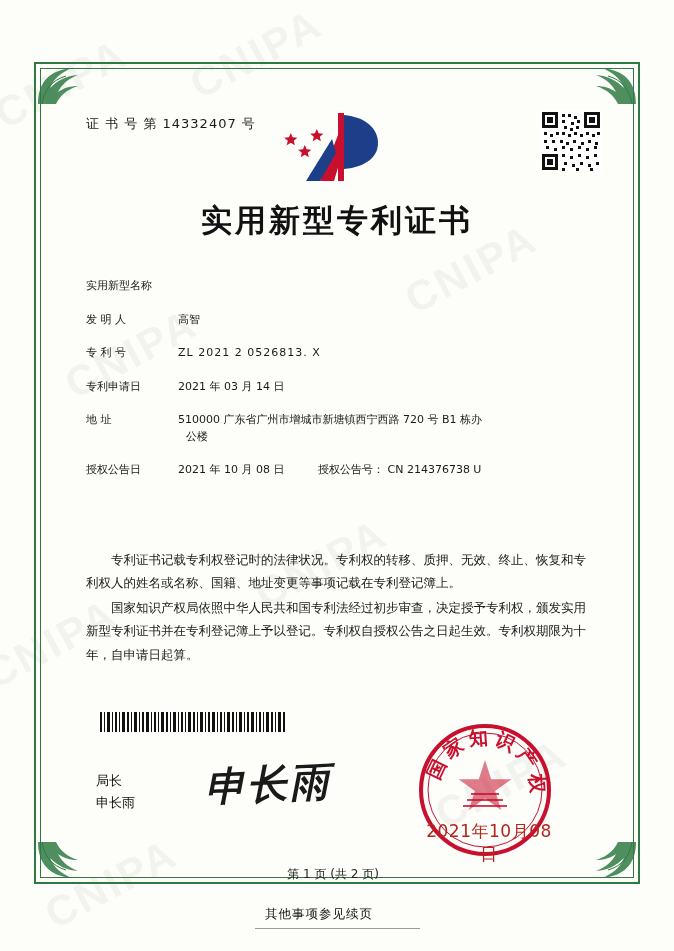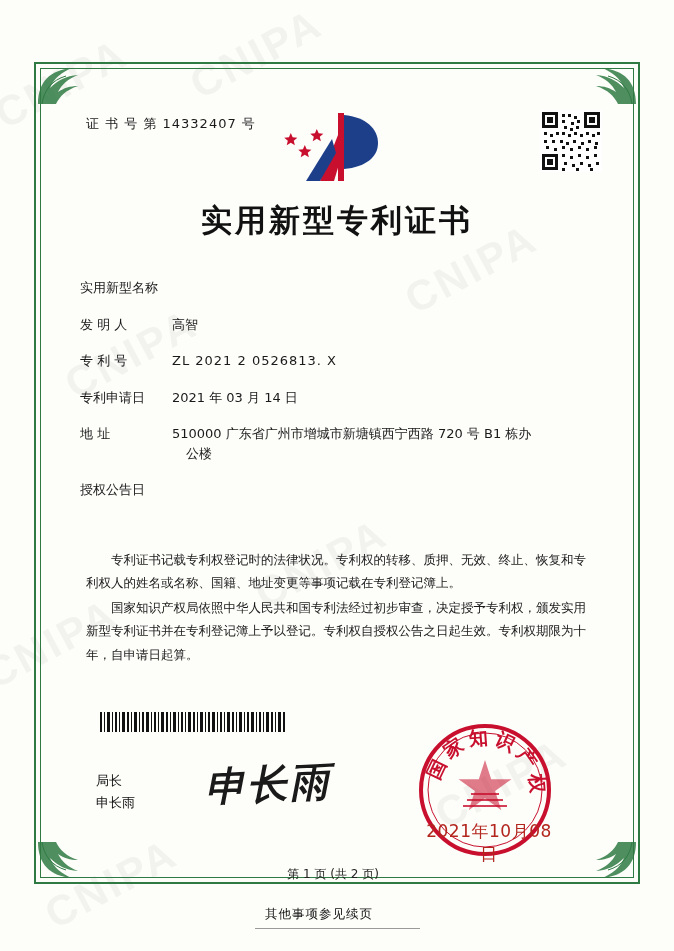--- a/index.html
+++ b/index.html
@@ -98,41 +98,41 @@
     font-family: "DejaVu Sans", sans-serif;
     font-size: 31px;
     font-weight: bold;
     letter-spacing: 3px;
     color: #111;
   }
 
   
   .fields {
     position: absolute;
-    left: 80px; top: 278px;
+    left: 86px; top: 278px;
     width: 500px;
-    font-size: 13px;
+    font-size: 11px;
     color: #1a1a1a;
   }
   .row {
     display: flex;
     margin-bottom: 17px;
     line-height: 1.5;
   }
   .row .lbl {
     width: 92px;
     flex: 0 0 92px;
     letter-spacing: 0px;
   }
   .row .val {
     flex: 1;
   }
   .val .second-line {
     display: block;
-    margin-left: 14px;
+    margin-left: 8px;
   }
   .mono-num { letter-spacing: 1px; }
 
   
   .paras {
     position: absolute;
     left: 86px; top: 548px;
     width: 500px;
     font-size: 12.5px;
     line-height: 1.85;
@@ -355,20 +355,25 @@
     </div>
     <div class="row">
       <div class="lbl">地 址</div>
       <div class="val">
         <span>510000 广东省广州市增城市新塘镇西宁西路 720 号 B1 栋办</span>
         <span class="second-line">公楼</span>
       </div>
     </div>
     <div class="row two-col">
       <div class="lbl">授权公告日</div>
+      <div class="val">
+        <span>2021 年 10 月 08 日</span>
+        <span style="margin-left:30px;">授权公告号：</span>
+        <span>CN 214376738 U</span>
+      </div>
     </div>
   </div>
 
   <div class="paras">
     <p>专利证书记载专利权登记时的法律状况。专利权的转移、质押、无效、终止、恢复和专利权人的姓名或名称、国籍、地址变更等事项记载在专利登记簿上。</p>
     <p>国家知识产权局依照中华人民共和国专利法经过初步审查，决定授予专利权，颁发实用新型专利证书并在专利登记簿上予以登记。专利权自授权公告之日起生效。专利权期限为十年，自申请日起算。</p>
   </div>
 
   <div class="barcode">
     <svg width="185" height="20" viewBox="0 0 185 20">

